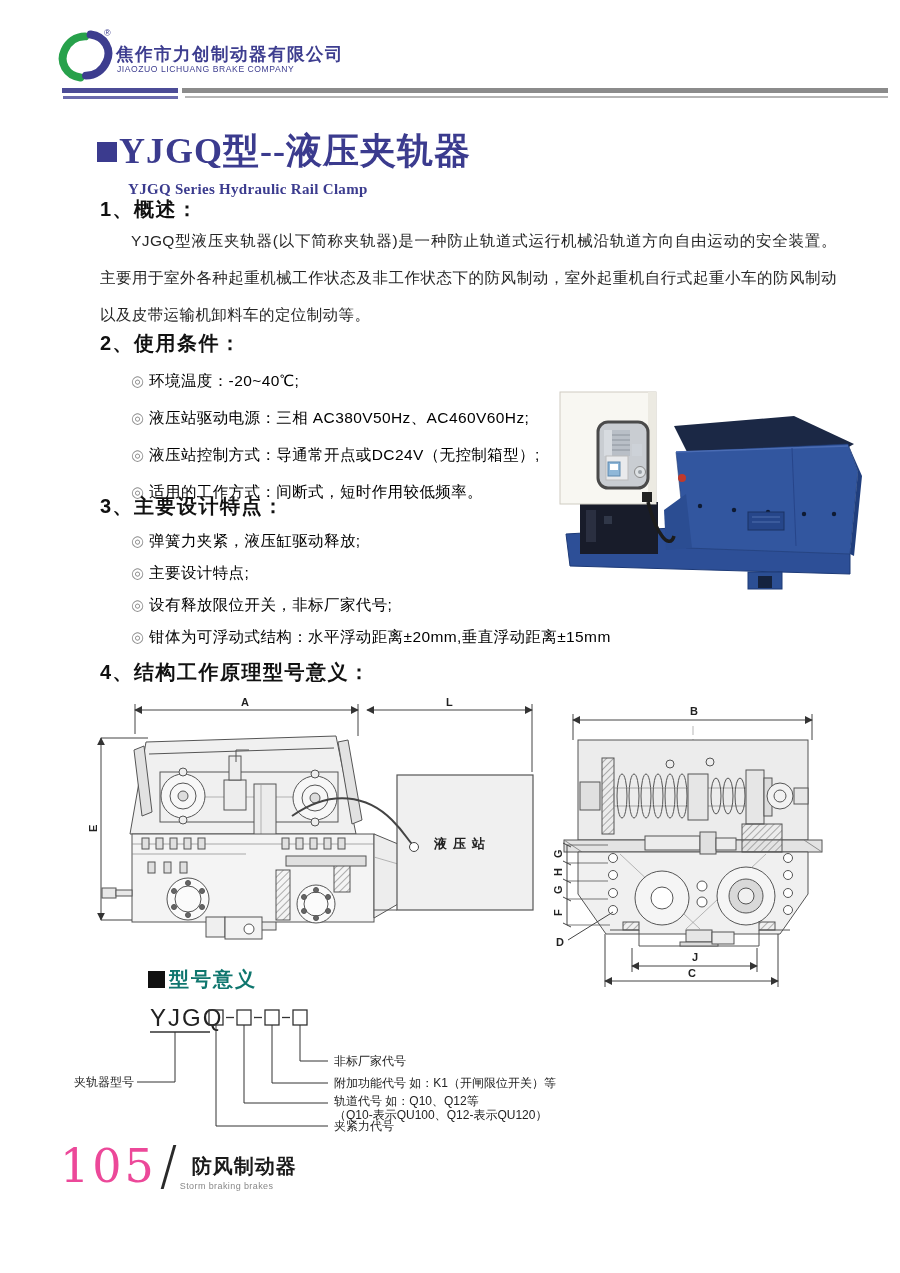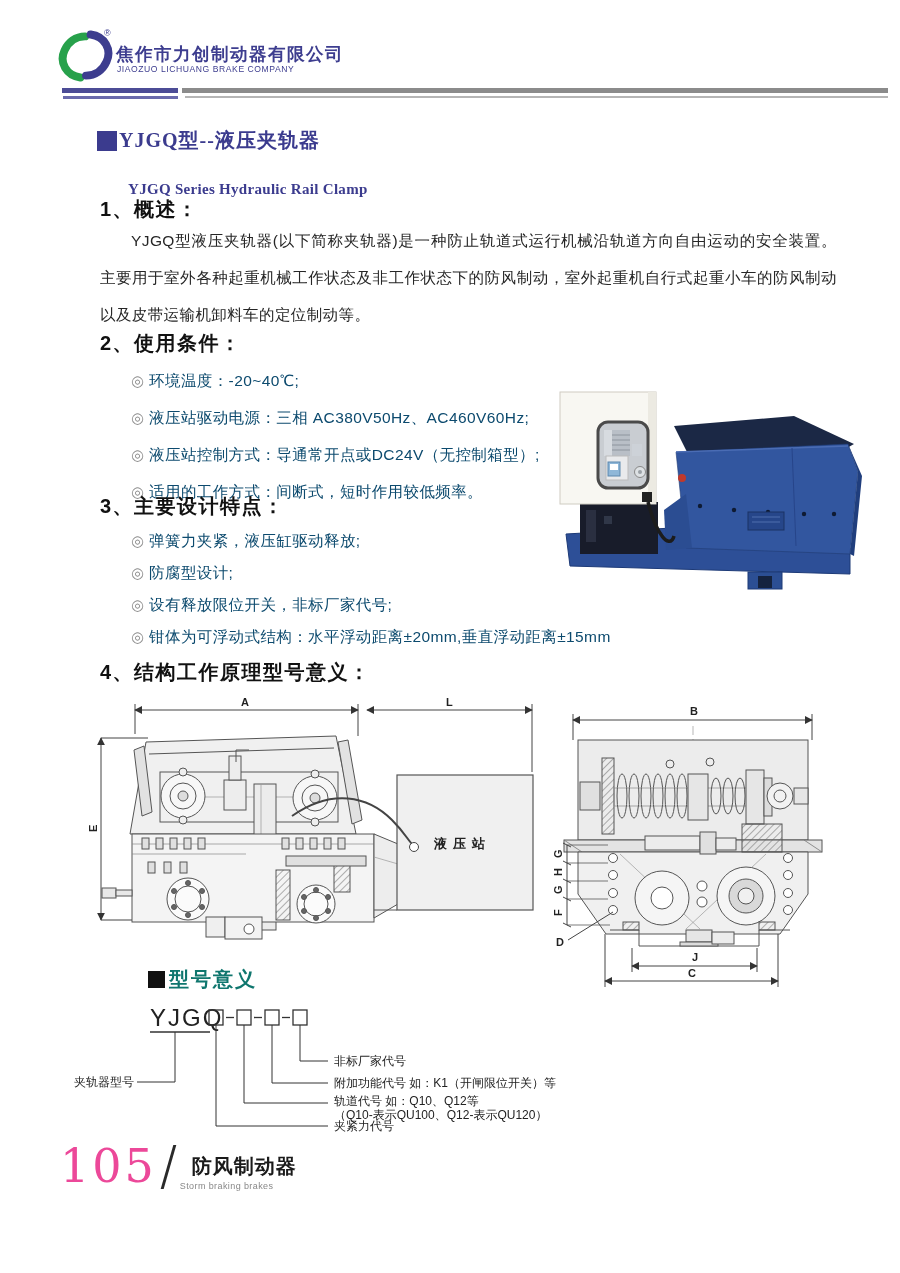--- a/index.html
+++ b/index.html
@@ -13,29 +13,29 @@
   .reg-mark{font-size:9px;color:#3d3d8f;}
   .bar{position:absolute;}
   .bar-purple{background:#4c4c96;}
   .bar-purple-thin{background:#6a6aac;}
   .bar-gray{background:#8b8b8b;}
   .bar-gray-thin{background:#b5b5b5;}
 
   
   .title-row{display:flex;align-items:center;gap:2px;}
   .title-square{width:20px;height:20px;background:#3b3b8e;flex:0 0 auto;}
-  .title-cn{font-family:"Liberation Serif",serif;font-size:20px;font-weight:bold;color:#3b3b8e;letter-spacing:1px;white-space:nowrap;}
+  .title-cn{font-family:"Liberation Serif",serif;font-size:36px;font-weight:bold;color:#3b3b8e;letter-spacing:1px;white-space:nowrap;}
   .title-en{font-family:"Liberation Serif",serif;font-size:15px;font-weight:bold;color:#3b3b8e;letter-spacing:0.3px;}
 
   
   .sec-heading{font-size:20px;font-weight:bold;color:#111;letter-spacing:1.5px;white-space:nowrap;}
   .para{font-size:15.5px;line-height:37px;color:#262626;text-align:justify;text-indent:2em;letter-spacing:0.4px;}
   .blist .item{display:flex;align-items:baseline;white-space:nowrap;}
   .blist .bullet{color:#8f8f8f;font-size:15px;margin-right:5px;}
-  .blist .btxt{font-size:15.5px;color:#0c4a6e;font-weight:500;letter-spacing:0.4px;}
+  .blist .btxt{font-size:15.5px;color:#000000;font-weight:500;letter-spacing:0.4px;}
   .lh37 .item{line-height:37px;}
   .lh32 .item{line-height:32px;}
 
   
   .model-head{display:flex;align-items:center;gap:4px;}
   .model-square{width:17px;height:17px;background:#111;}
   .model-head-text{font-size:20px;font-weight:bold;color:#0f766e;letter-spacing:2px;}
 
   
   .footer{display:flex;align-items:flex-start;}
@@ -98,21 +98,21 @@
   </div>
 
   <div class="abs sec-heading" style="left:100px;top:493px;">3、主要设计特点：</div>
   <div class="abs blist lh32" style="left:131px;top:525px;">
     <div class="item">
       <span class="bullet">◎</span>
       <span class="btxt">弹簧力夹紧，液压缸驱动释放;</span>
     </div>
     <div class="item">
       <span class="bullet">◎</span>
-      <span class="btxt">防腐型设计;</span>
+      <span class="btxt">主要设计特点;</span>
     </div>
     <div class="item">
       <span class="bullet">◎</span>
       <span class="btxt">设有释放限位开关，非标厂家代号;</span>
     </div>
     <div class="item">
       <span class="bullet">◎</span>
       <span class="btxt">钳体为可浮动式结构：水平浮动距离±20mm,垂直浮动距离±15mm</span>
     </div>
   </div>

